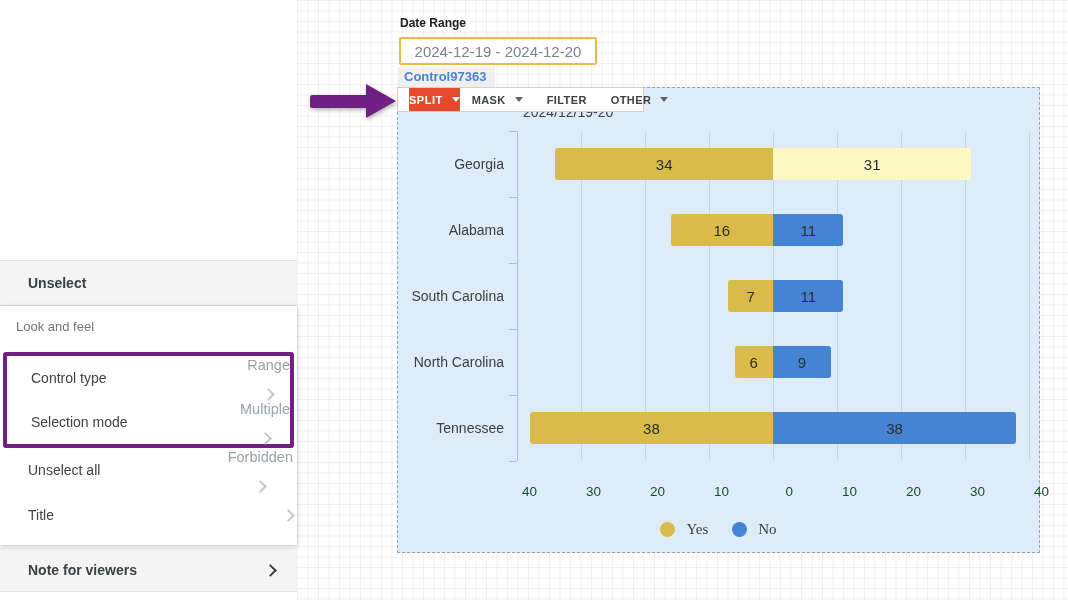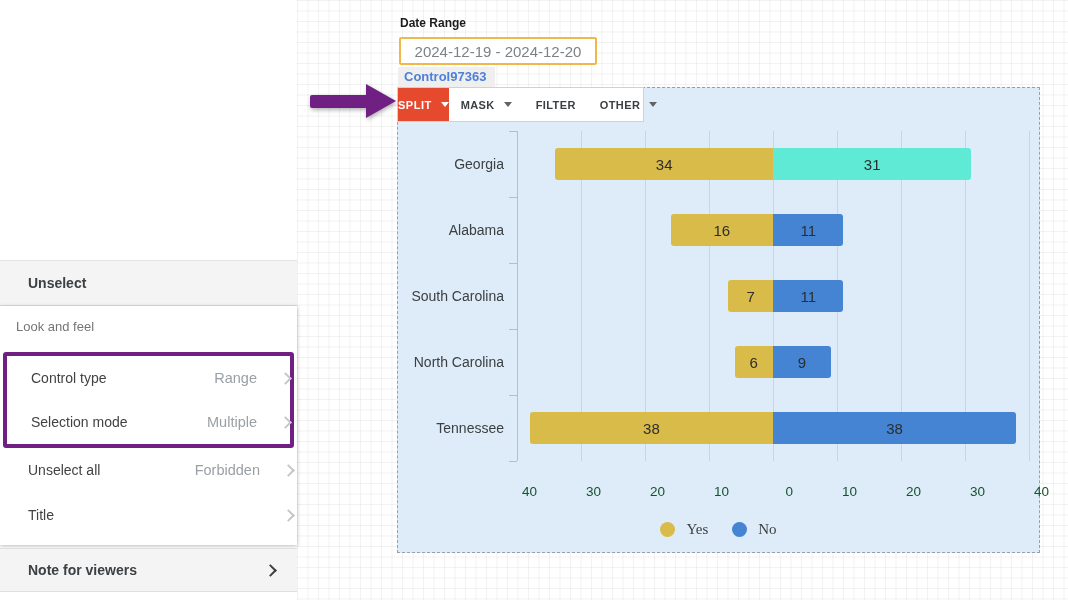--- a/index.html
+++ b/index.html
@@ -20,21 +20,21 @@
     display:flex; align-items:center; cursor:pointer; }
   .side-row-grey .lbl { font-size:14px; font-weight:bold; color:#3c4043; margin-left:28px; }
   .tri-right { width:0; height:0; border-top:5px solid transparent; border-bottom:5px solid transparent;
     border-left:7px solid #8f8f8f; position:absolute; left:10px; }
   .side-card { position:absolute; left:0; top:306px; width:297px; height:239px; background:#fff;
     box-shadow:0 1px 4px rgba(0,0,0,.28); }
   .section-lbl { position:absolute; left:16px; top:13px; font-size:13px; color:#757575; }
   .prop-row { position:absolute; left:12px; width:297px; display:flex; align-items:center;
     justify-content:space-between; padding:0 16px; cursor:pointer; }
   .prop-row .plabel { font-size:14px; color:#424242; }
-  .prop-row .pright { display:flex; align-items:center; gap:24px; }
+  .prop-row .pright { display:flex; align-items:center; gap:17px;flex-direction:column; }
   .prop-row .pvalue { font-size:14.5px; color:#9aa0a6; }
   .chev { width:9px; height:9px; border-top:2px solid #c4c7ca; border-right:2px solid #c4c7ca;
     transform:rotate(45deg); flex:0 0 auto; }
   .purple-box { position:absolute; left:3px; top:46px; width:291px; height:96px;
     border:4px solid #702082; border-radius:3px; }
   .purple-box .prop-row { width:283px; padding:0 12px; }
   .note-row { position:absolute; left:0; top:548px; width:297px; height:44px; background:#f4f4f4;
     border-top:1px solid #e0e0e0; border-bottom:1px solid #e0e0e0; display:flex; align-items:center;
     justify-content:space-between; padding:0 22px 0 28px; cursor:pointer; }
   .note-row .lbl { font-size:14px; font-weight:bold; color:#3c4043; }
@@ -64,22 +64,22 @@
   .bar.no  { border-radius:0 3px 3px 0; }
   .x-label { position:absolute; top:396px; width:40px; margin-left:-20px; text-align:right;
     font-size:13.5px; color:#14532d; }
   .legend { position:absolute; left:0; top:433px; width:100%; display:flex; justify-content:center;
     gap:24px; align-items:center; }
   .legend-item { display:flex; align-items:center; gap:11px; cursor:pointer;font-family:Liberation Serif, serif; }
   .legend-dot { width:15px; height:15px; border-radius:50%; }
   .legend-item span { font-size:15px; color:#3c4043; }
 
   
-  .chart-toolbar { position:absolute; left:-1px; top:-1px; height:35px; width:247px; z-index:5;
-    background:#fff; border:1px solid #f1c6b8; display:flex; align-items:stretch; }
+  .chart-toolbar { position:absolute; left:-1px; top:-1px; height:25px; width:247px; z-index:5;
+    background:#fff; border:1px solid #f1c6b8; display:flex; align-items:stretch;padding-left:11px; }
   .tb-split { background:#e5492e; color:#fff; width:62px; display:flex; align-items:center;
     justify-content:center; gap:9px; font-size:11px; font-weight:bold; letter-spacing:.5px; cursor:pointer; }
   .tb-item { display:flex; align-items:center; gap:9px; font-size:11px; font-weight:bold;
     letter-spacing:.4px; color:#3c4043; padding:0 12px; cursor:pointer; }
   .tri-down { width:0; height:0; border-left:4px solid transparent; border-right:4px solid transparent;
     border-top:5px solid #5f6368; }
   .tri-down.white { border-top-color:#fff; }
 
   
   .arrow { position:absolute; left:310px; top:82px; width:88px; height:38px; z-index:6;
@@ -170,21 +170,21 @@
         <div class="axis-tick" style="top: 43px;"></div>
         <div class="axis-tick" style="top: 109px;"></div>
         <div class="axis-tick" style="top: 175px;"></div>
         <div class="axis-tick" style="top: 241px;"></div>
         <div class="axis-tick" style="top: 307px;"></div>
         <div class="axis-tick" style="top: 373px;"></div>
         <div class="cat-label" style="top: 60px;">Georgia</div>
         <div class="bar yes" style="top: 60px; left: 157.4px; width: 217.6px; background: rgb(217, 187, 73);">
           <span>34</span>
         </div>
-        <div class="bar no" style="top: 60px; left: 375px; width: 198.4px; background: #5eead4;">
+        <div class="bar no" style="top: 60px; left: 375px; width: 198.4px; background: #fef9c3;">
           <span>31</span>
         </div>
         <div class="cat-label" style="top: 126px;">Alabama</div>
         <div class="bar yes" style="top: 126px; left: 272.6px; width: 102.4px; background: rgb(217, 187, 73);">
           <span>16</span>
         </div>
         <div class="bar no" style="top: 126px; left: 375px; width: 70.4px; background: rgb(68, 132, 211);">
           <span>11</span>
         </div>
         <div class="cat-label" style="top: 192px;">South Carolina</div>

